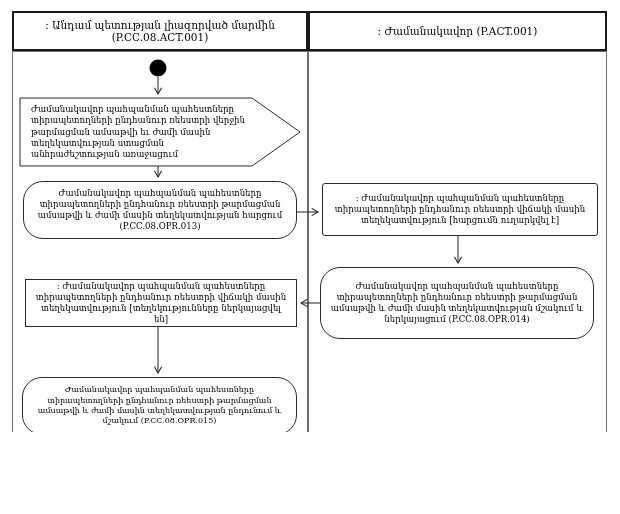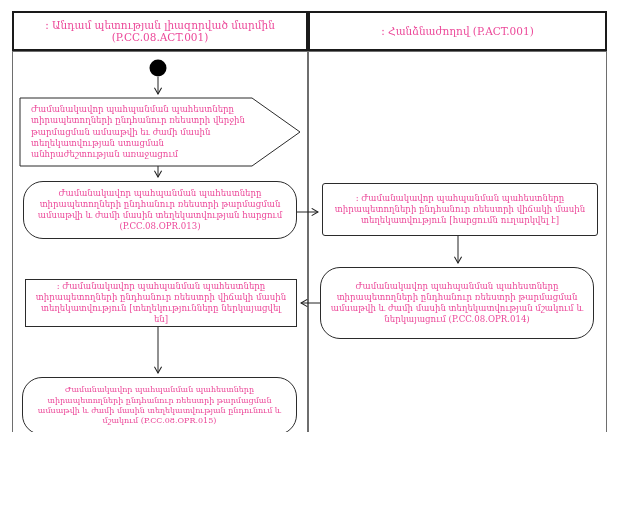--- a/index.html
+++ b/index.html
@@ -1,18 +1,18 @@
 <!DOCTYPE html>
 <html><head>
 <meta charset="utf-8">
 <style>
   html,body{margin:0;padding:0;background:#ffffff;}
   #stage{
     position:relative;width:620px;height:432px;background:#ffffff;
-    font-family:"DejaVu Serif","DejaVu Sans",serif;color:#ec4899;
+    font-family:"DejaVu Serif","DejaVu Sans",serif;color:#000000;
     overflow:hidden;
   }
   .lane-header{
     position:absolute;border:2px solid #1a1a1a;background:#fff;
     display:flex;align-items:center;justify-content:center;
     font-size:10.5px;text-align:center;box-sizing:border-box;z-index:1;
   }
   .lane-body{
     position:absolute;border:1px solid #6e6e6e;background:#fff;
     box-sizing:border-box;z-index:0;
@@ -35,21 +35,21 @@
 
 <div id="stage">
 
   <div class="lane-body" style="left:12px;top:51px;width:296px;height:451px;"></div>
   <div class="lane-body" style="left:308px;top:51px;width:299px;height:451px;"></div>
 
   <div class="lane-header" style="left:12px;top:11px;width:296px;height:40px;">
     <span>: Անդամ պետության լիազորված մարմին (P.CC.08.ACT.001)</span>
   </div>
   <div class="lane-header" style="left:308px;top:11px;width:299px;height:40px;">
-    <span>: Հանձնաժողով (P.ACT.001)</span>
+    <span>: Ժամանակավոր (P.ACT.001)</span>
   </div>
 
   <svg id="edge-layer" width="620" height="514">
     <defs>
       <marker id="arrow" viewBox="0 0 10 10" refX="8.5" refY="5" markerWidth="9" markerHeight="9" orient="auto-start-reverse">
         <path d="M1.5,1 L8.5,5 L1.5,9" fill="none" stroke="#222222" stroke-width="1.2"></path>
       </marker>
     </defs>
 
     <circle cx="158" cy="68" r="8.5" fill="#000000"></circle>

